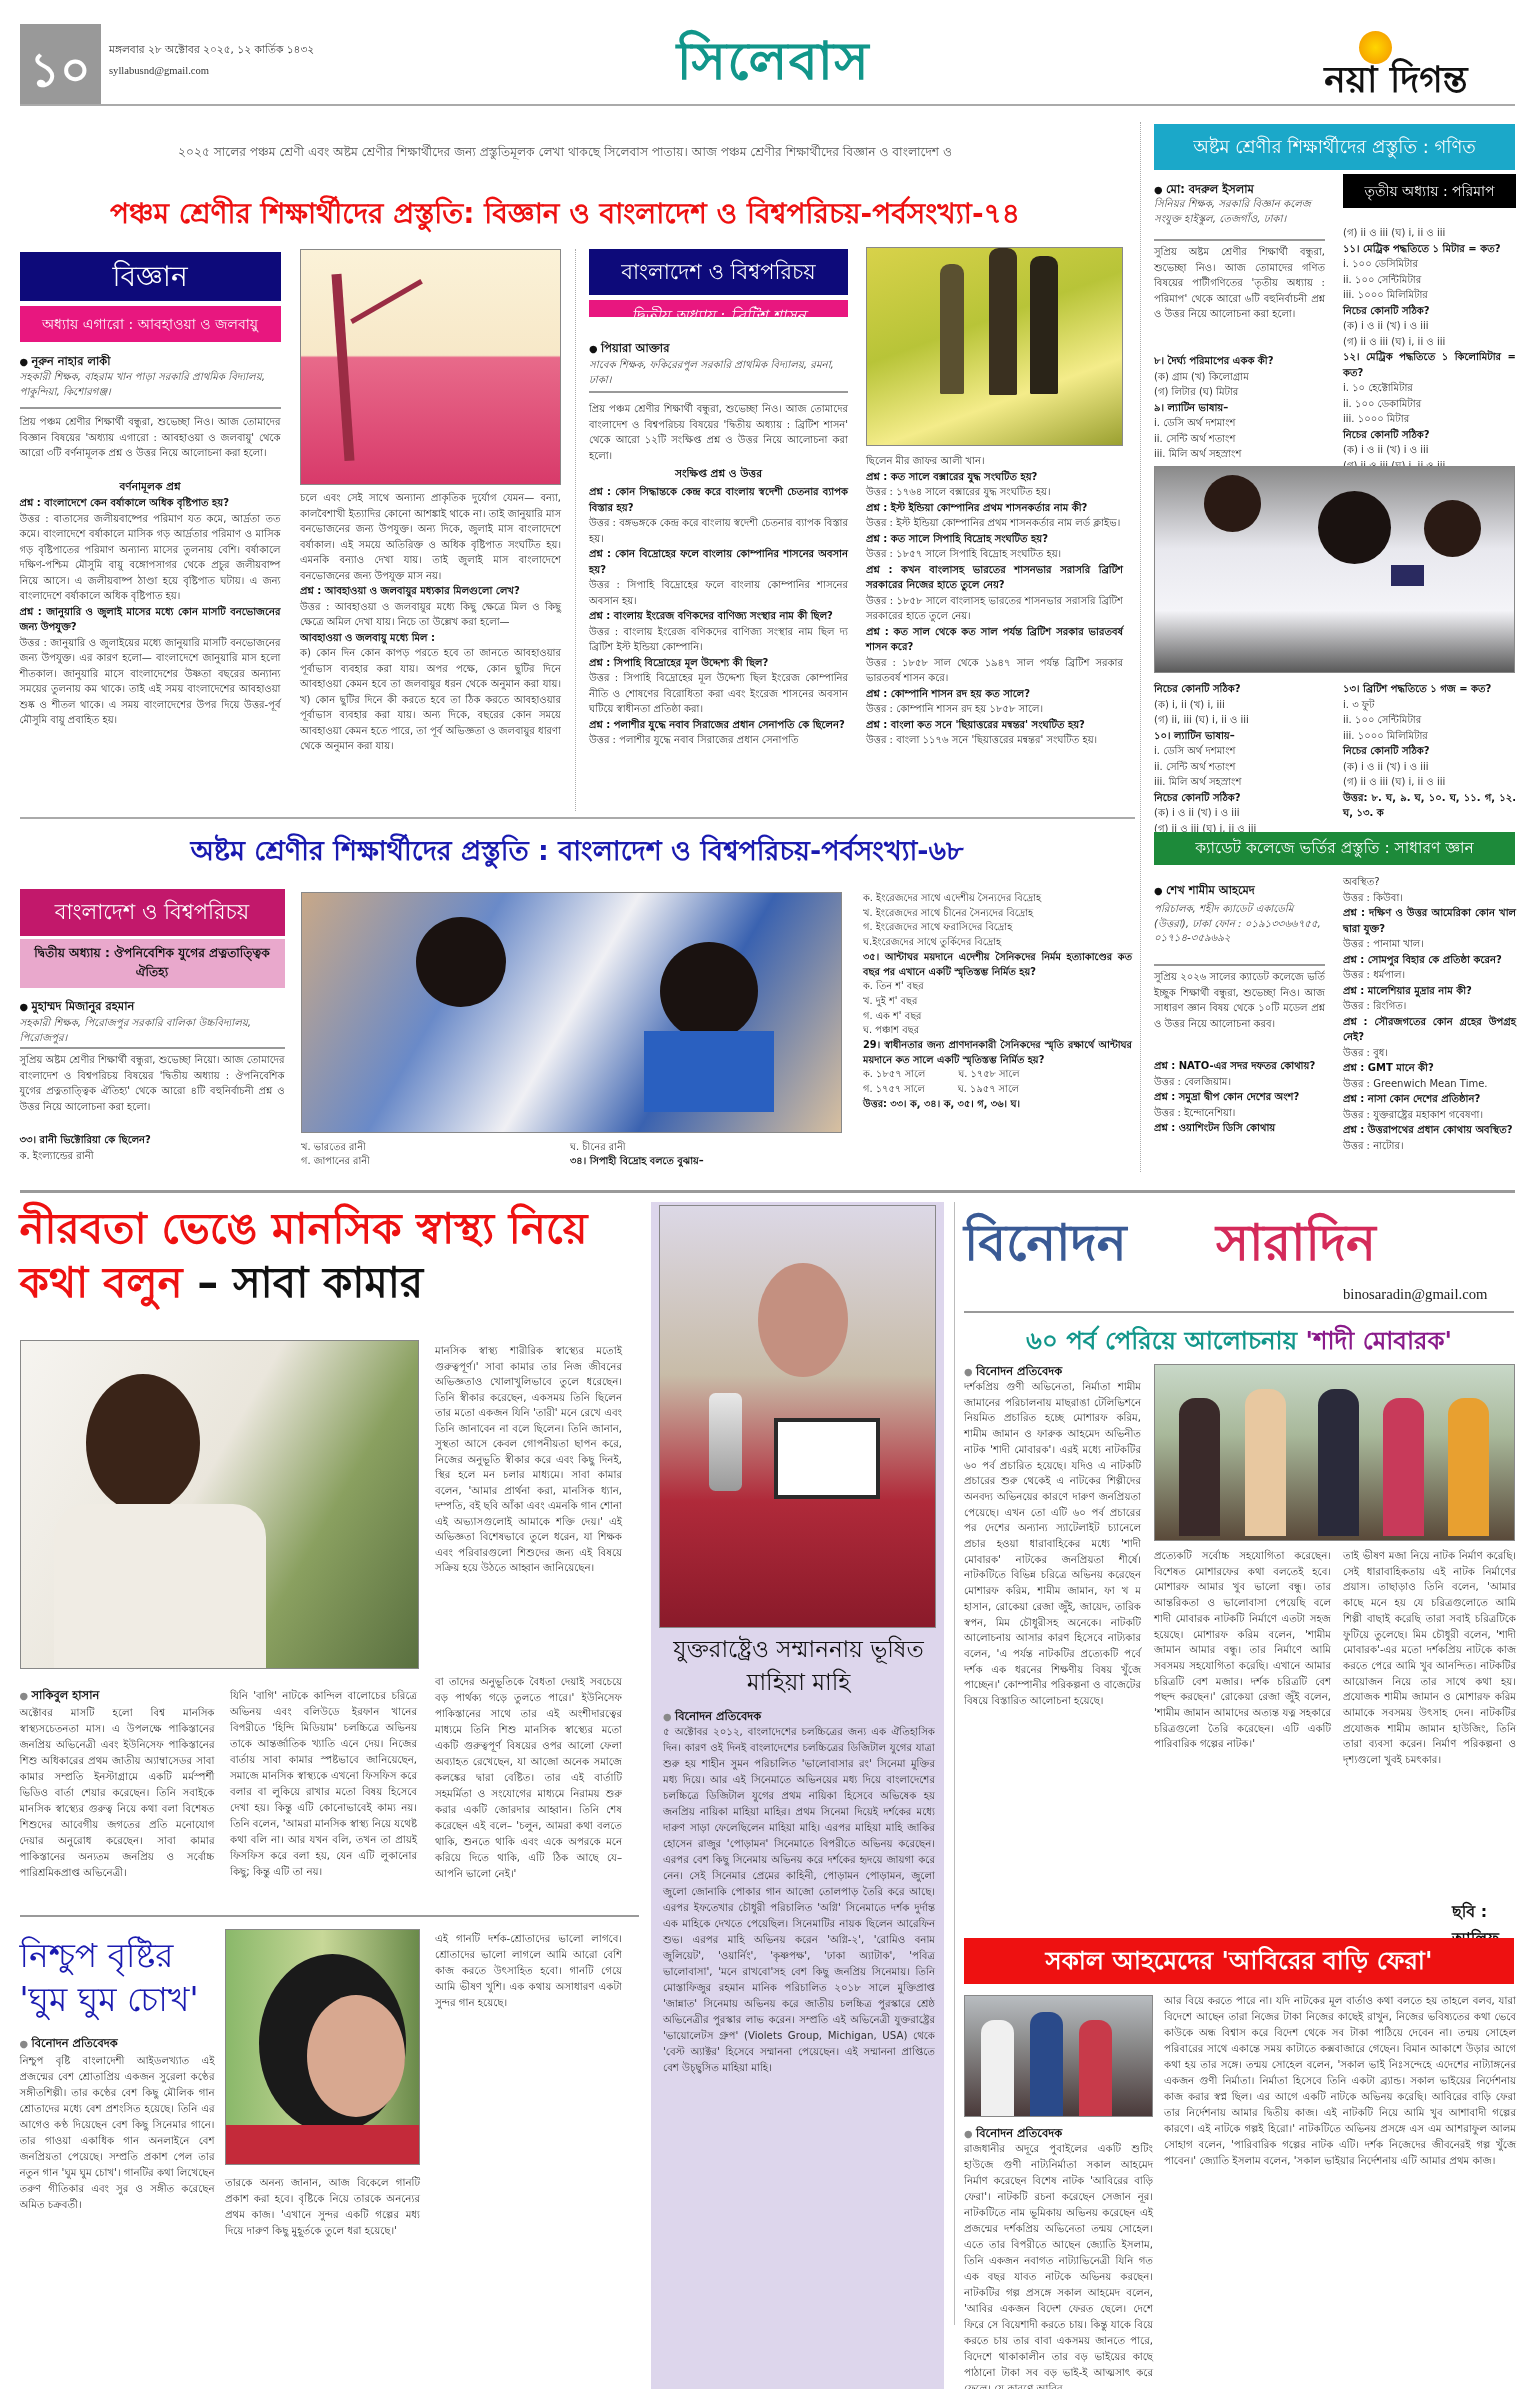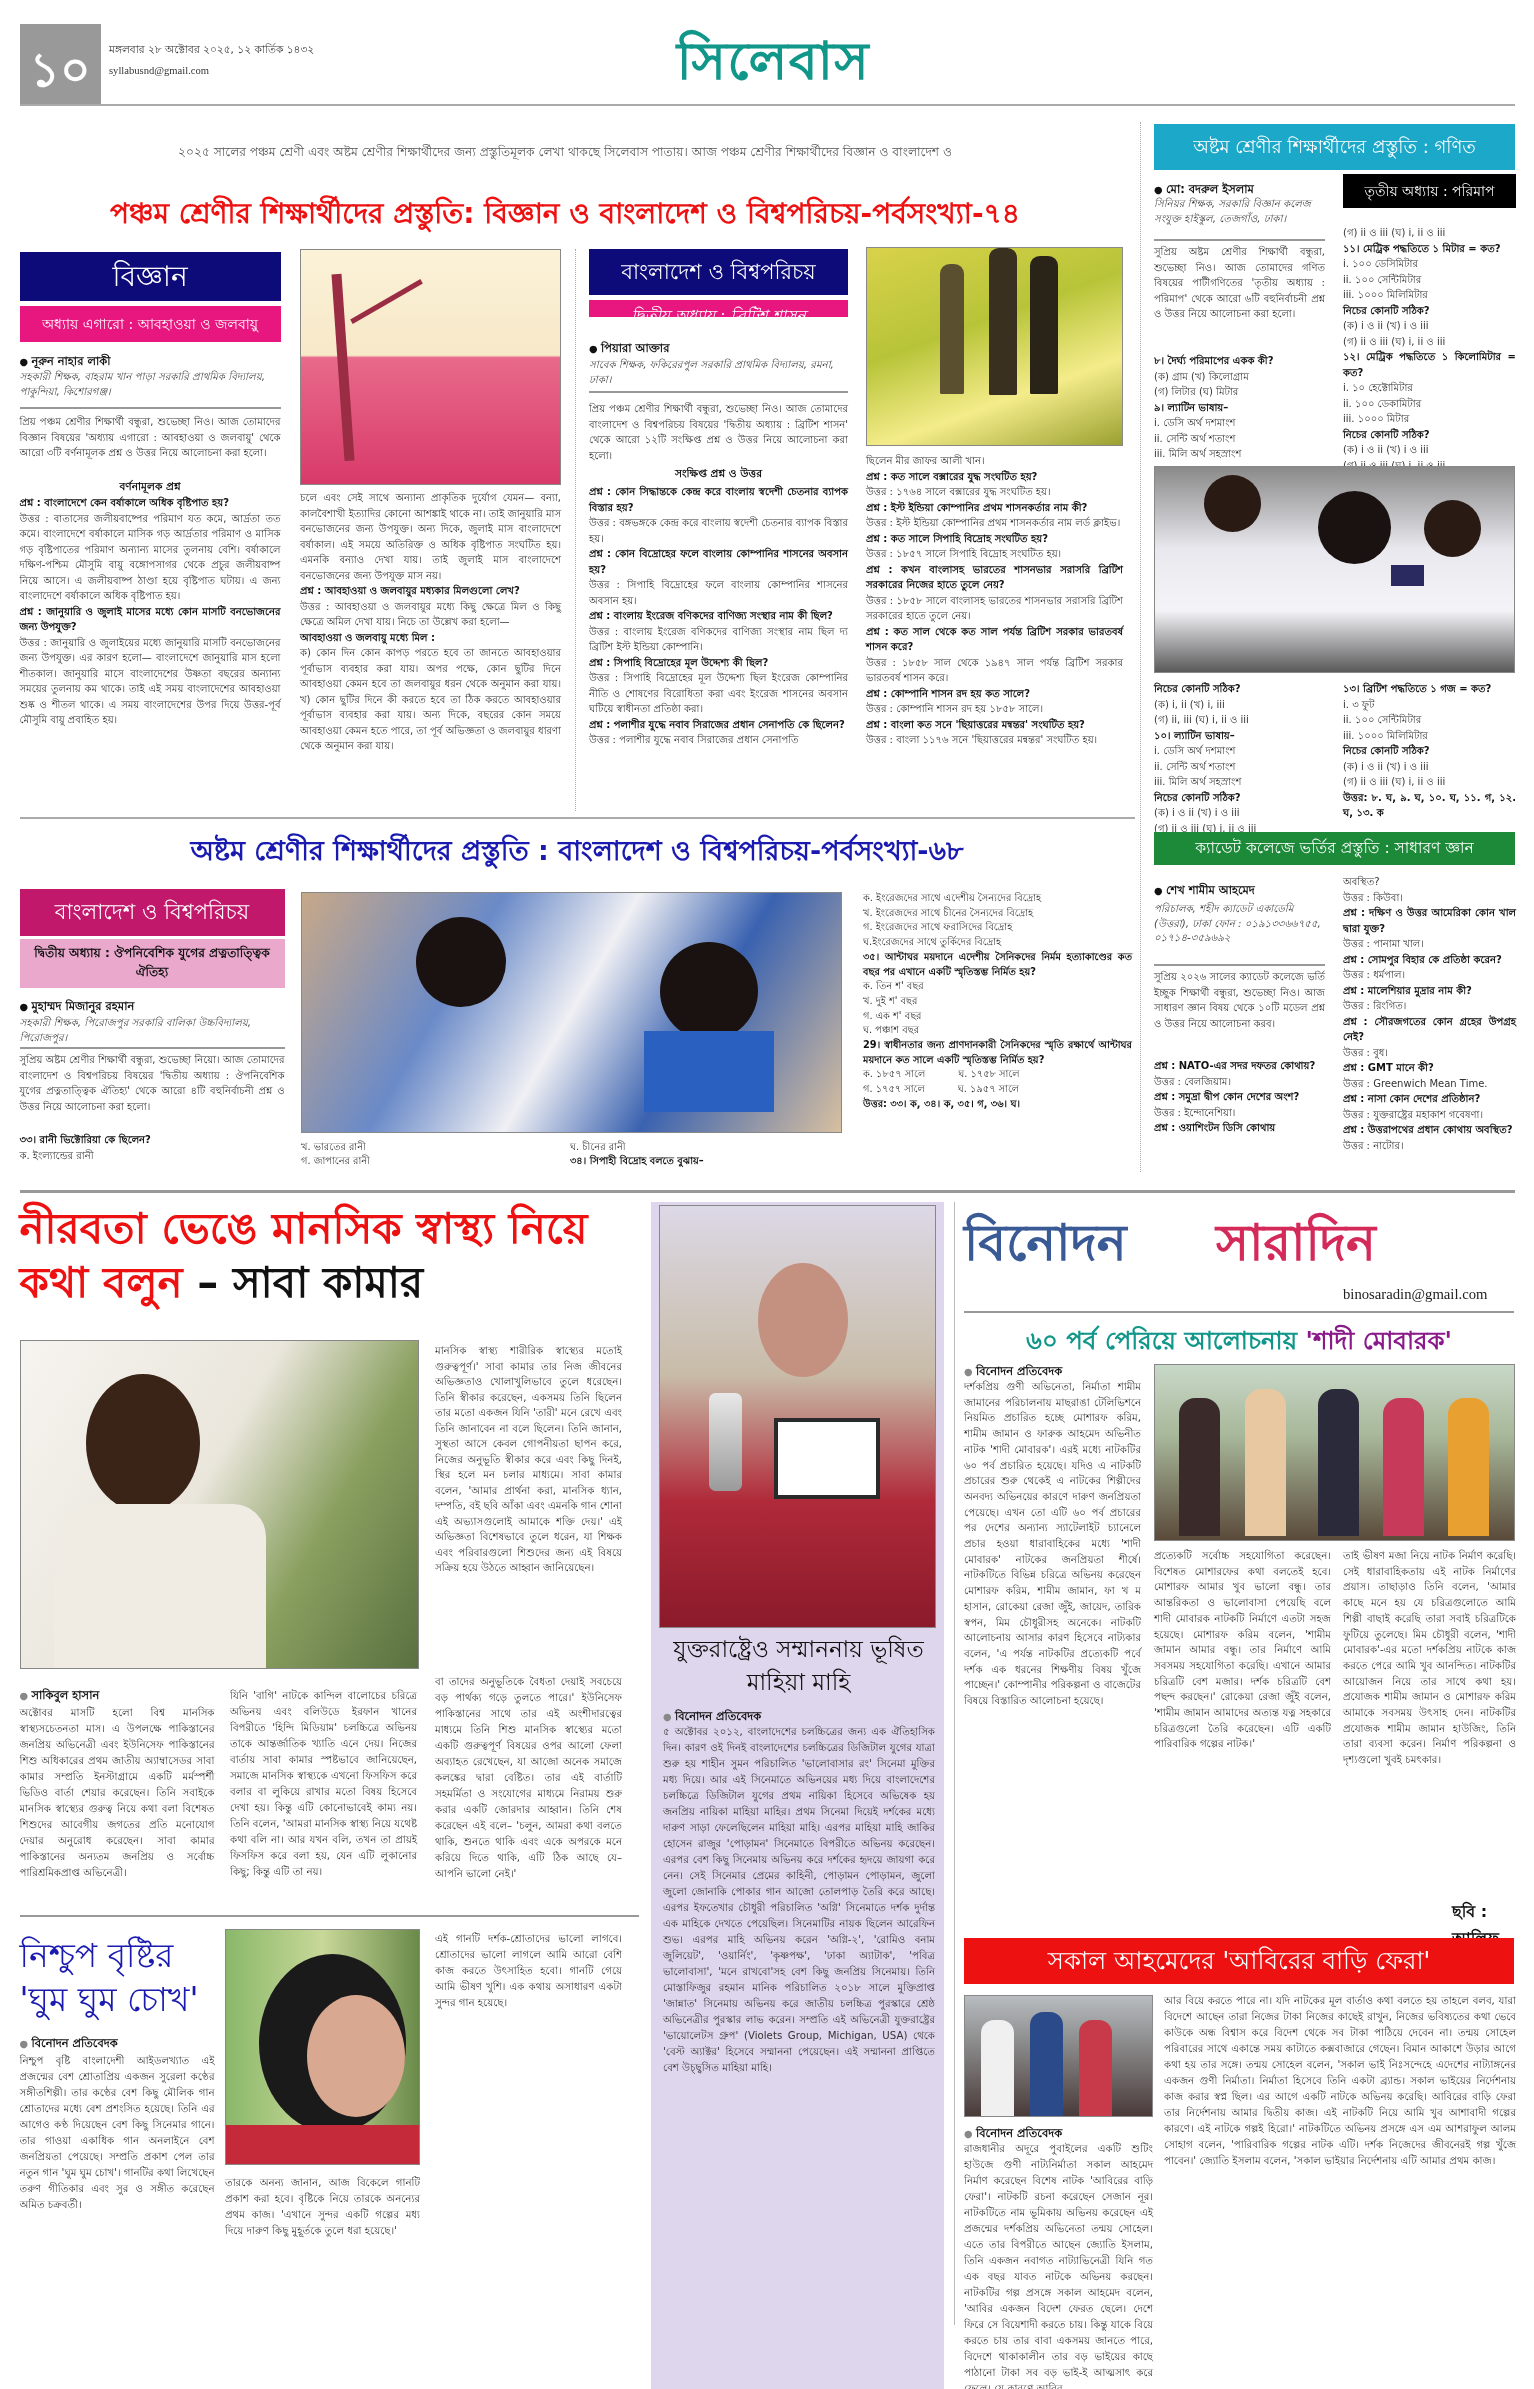--- a/index.html
+++ b/index.html
@@ -26,20 +26,24 @@
 </style>
 </head>
 <body>
 
 <div class="abs" style="left:0;top:0;width:1535px;height:114px;">
   <div class="abs" style="left:19.5px;top:24.4px;width:81px;height:81px;background:#999;"></div>
   <div class="abs" style="left:19.5px;top:34px;width:81px;text-align:center;font-size:47px;color:#fff;font-weight:bold;">১০</div>
   <div class="abs" style="left:109px;top:42px;font-size:10.6px;color:#333;">মঙ্গলবার ২৮ অক্টোবর ২০২৫, ১২ কার্তিক ১৪৩২</div>
   <div class="abs" style="left:109px;top:65px;font-size:10.6px;color:#333;font-family:'Liberation Serif',serif;">syllabusnd@gmail.com</div>
   <div class="abs" style="left:635px;top:21px;width:277px;text-align:center;font-size:52px;color:#11968a;font-weight:bold;letter-spacing:1.6px;">সিলেবাস</div>
+  <div class="abs" style="left:1278px;top:31px;width:236px;height:65px;">
+    <div class="abs" style="left:81px;top:0;width:33px;height:33px;border-radius:50%;background:radial-gradient(#ffd600,#f39200);"></div>
+    <div class="abs" style="left:0;top:21px;width:236px;text-align:center;font-size:36px;font-weight:bold;color:#111;">নয়া দিগন্ত</div>
+  </div>
   <div class="hr" style="left:19.5px;top:104px;width:1495px;height:2.4px;background:#aaa;"></div>
 </div>
 
 <div class="abs" style="left:19.5px;top:140px;width:1091px;text-align:center;font-size:12.2px;line-height:24.4px;color:#555;">
   <span class="line">২০২৫ সালের পঞ্চম শ্রেণী এবং অষ্টম শ্রেণীর শিক্ষার্থীদের জন্য প্রস্তুতিমূলক লেখা থাকছে সিলেবাস পাতায়। আজ পঞ্চম শ্রেণীর শিক্ষার্থীদের বিজ্ঞান ও বাংলাদেশ ও</span>
 </div>
 
 <div class="abs" style="left:19.5px;top:192px;width:1091px;text-align:center;font-size:28px;font-weight:bold;color:#ee1111;">পঞ্চম শ্রেণীর শিক্ষার্থীদের প্রস্তুতি: বিজ্ঞান ও বাংলাদেশ ও বিশ্বপরিচয়-পর্বসংখ্যা-৭৪</div>
 
 <div class="abs navy" style="left:19.5px;top:252px;width:261px;height:49px;font-size:28px;line-height:49px;">
@@ -324,21 +328,21 @@
 <div class="img" style="left:225px;top:1929px;width:195px;height:236px;background:linear-gradient(90deg,#8ab86a 0%,#c8d898 50%,#6a8a4a 100%);">
   <div class="abs" style="left:33px;top:24.4px;width:147px;height:179px;border-radius:50%;background:#1a1a1a;"></div>
   <div class="abs" style="left:81px;top:65px;width:98px;height:122px;border-radius:50%;background:#d8a890;"></div>
   <div class="abs" style="left:0;top:195px;width:195px;height:41px;background:#c42a3a;"></div>
 </div>
 <div class="abs author grey" style="left:19.5px;top:2035px;">বিনোদন প্রতিবেদক</div>
 <div class="abs txt" style="left:19.5px;top:2053px;width:195px;font-size:10.2px;line-height:16px;">নিশ্চুপ বৃষ্টি বাংলাদেশী আইডলখ্যাত এই প্রজন্মের বেশ শ্রোতাপ্রিয় একজন সুরেলা কণ্ঠের সঙ্গীতশিল্পী। তার কণ্ঠের বেশ কিছু মৌলিক গান শ্রোতাদের মধ্যে বেশ প্রশংসিত হয়েছে। তিনি এর আগেও কণ্ঠ দিয়েছেন বেশ কিছু সিনেমার গানে। তার গাওয়া একাধিক গান অনলাইনে বেশ জনপ্রিয়তা পেয়েছে। সম্প্রতি প্রকাশ পেল তার নতুন গান 'ঘুম ঘুম চোখ'। গানটির কথা লিখেছেন তরুণ গীতিকার এবং সুর ও সঙ্গীত করেছেন অমিত চক্রবর্তী।</div>
 <div class="abs txt" style="left:225px;top:2175px;width:195px;font-size:10.2px;line-height:16px;">তারকে অনন্য জানান, আজ বিকেলে গানটি প্রকাশ করা হবে। বৃষ্টিকে নিয়ে তারকে অনন্যের প্রথম কাজ। 'এখানে সুন্দর একটি গল্পের মধ্য দিয়ে দারুণ কিছু মুহূর্তকে তুলে ধরা হয়েছে।'</div>
 <div class="abs txt" style="left:435px;top:1931px;width:187px;font-size:10.2px;line-height:16px;">এই গানটি দর্শক-শ্রোতাদের ভালো লাগবে। শ্রোতাদের ভালো লাগলে আমি আরো বেশি কাজ করতে উৎসাহিত হবো। গানটি গেয়ে আমি ভীষণ খুশি। এক কথায় অসাধারণ একটা সুন্দর গান হয়েছে।</div>
 
-<div class="abs red" style="left:964px;top:1938px;width:550px;height:46px;font-size:24.4px;line-height:46px;font-weight:normal;">
+<div class="abs red" style="left:964px;top:1938px;width:550px;height:46px;font-size:24.4px;line-height:46px;font-weight:bold;">
   <span>সকাল আহমেদের 'আবিরের বাড়ি ফেরা'</span>
 </div>
 <div class="img" style="left:964px;top:1995px;width:189px;height:122px;background:linear-gradient(180deg,#b8bcc0 0%,#8a8a8a 40%,#4a3a3a 100%);">
   <div class="abs" style="left:16.3px;top:24.4px;width:33px;height:98px;background:#f0f0f0;border-radius:13px 13px 0 0;"></div>
   <div class="abs" style="left:65px;top:16.3px;width:33px;height:106px;background:#2a4a8a;border-radius:13px 13px 0 0;"></div>
   <div class="abs" style="left:114px;top:24.4px;width:33px;height:98px;background:#c83a4a;border-radius:13px 13px 0 0;"></div>
 </div>
 <div class="abs author grey" style="left:964px;top:2125px;">বিনোদন প্রতিবেদক</div>
 <div class="abs txt" style="left:964px;top:2141px;width:189px;font-size:10.2px;line-height:16px;">রাজধানীর অদূরে পুবাইলের একটি শুটিং হাউজে গুণী নাট্যনির্মাতা সকাল আহমেদ নির্মাণ করেছেন বিশেষ নাটক 'আবিরের বাড়ি ফেরা'। নাটকটি রচনা করেছেন সেজান নূর। নাটকটিতে নাম ভূমিকায় অভিনয় করেছেন এই প্রজন্মের দর্শকপ্রিয় অভিনেতা তন্ময় সোহেল। এতে তার বিপরীতে আছেন জ্যোতি ইসলাম, তিনি একজন নবাগত নাট্যাভিনেত্রী যিনি গত এক বছর যাবত নাটকে অভিনয় করছেন। নাটকটির গল্প প্রসঙ্গে সকাল আহমেদ বলেন, 'আবির একজন বিদেশ ফেরত ছেলে। দেশে ফিরে সে বিয়েশাদী করতে চায়। কিন্তু যাকে বিয়ে করতে চায় তার বাবা একসময় জানতে পারে, বিদেশে থাকাকালীন তার বড় ভাইয়ের কাছে পাঠানো টাকা সব বড় ভাই-ই আত্মসাৎ করে ফেলে। যে কারণে আবির</div>
 <div class="abs txt" style="left:1164px;top:1993px;width:352px;font-size:10.2px;line-height:16px;">আর বিয়ে করতে পারে না। যদি নাটকের মূল বার্তাও কথা বলতে হয় তাহলে বলব, যারা বিদেশে আছেন তারা নিজের টাকা নিজের কাছেই রাখুন, নিজের ভবিষ্যতের কথা ভেবে কাউকে অন্ধ বিশ্বাস করে বিদেশ থেকে সব টাকা পাঠিয়ে দেবেন না। তন্ময় সোহেল পরিবারের সাথে একান্তে সময় কাটাতে কক্সবাজারে গেছেন। বিমান আকাশে উড়ার আগে কথা হয় তার সঙ্গে। তন্ময় সোহেল বলেন, 'সকাল ভাই নিঃসন্দেহে এদেশের নাট্যাঙ্গনের একজন গুণী নির্মাতা। নির্মাতা হিসেবে তিনি একটা ব্র্যান্ড। সকাল ভাইয়ের নির্দেশনায় কাজ করার স্বপ্ন ছিল। এর আগে একটি নাটকে অভিনয় করেছি। আবিরের বাড়ি ফেরা তার নির্দেশনায় আমার দ্বিতীয় কাজ। এই নাটকটি নিয়ে আমি খুব আশাবাদী গল্পের কারণে। এই নাটকে গল্পই হিরো।' নাটকটিতে অভিনয় প্রসঙ্গে এস এম আশরাফুল আলম সোহাগ বলেন, 'পারিবারিক গল্পের নাটক এটি। দর্শক নিজেদের জীবনেরই গল্প খুঁজে পাবেন।' জ্যোতি ইসলাম বলেন, 'সকাল ভাইয়ার নির্দেশনায় এটি আমার প্রথম কাজ।</div>

